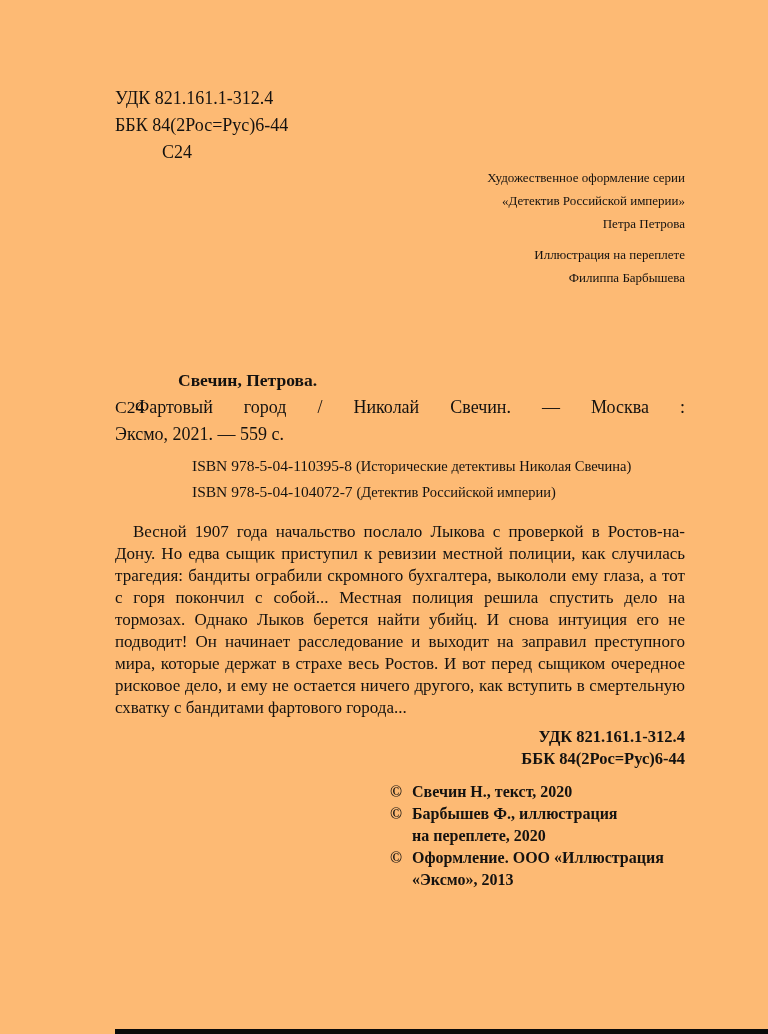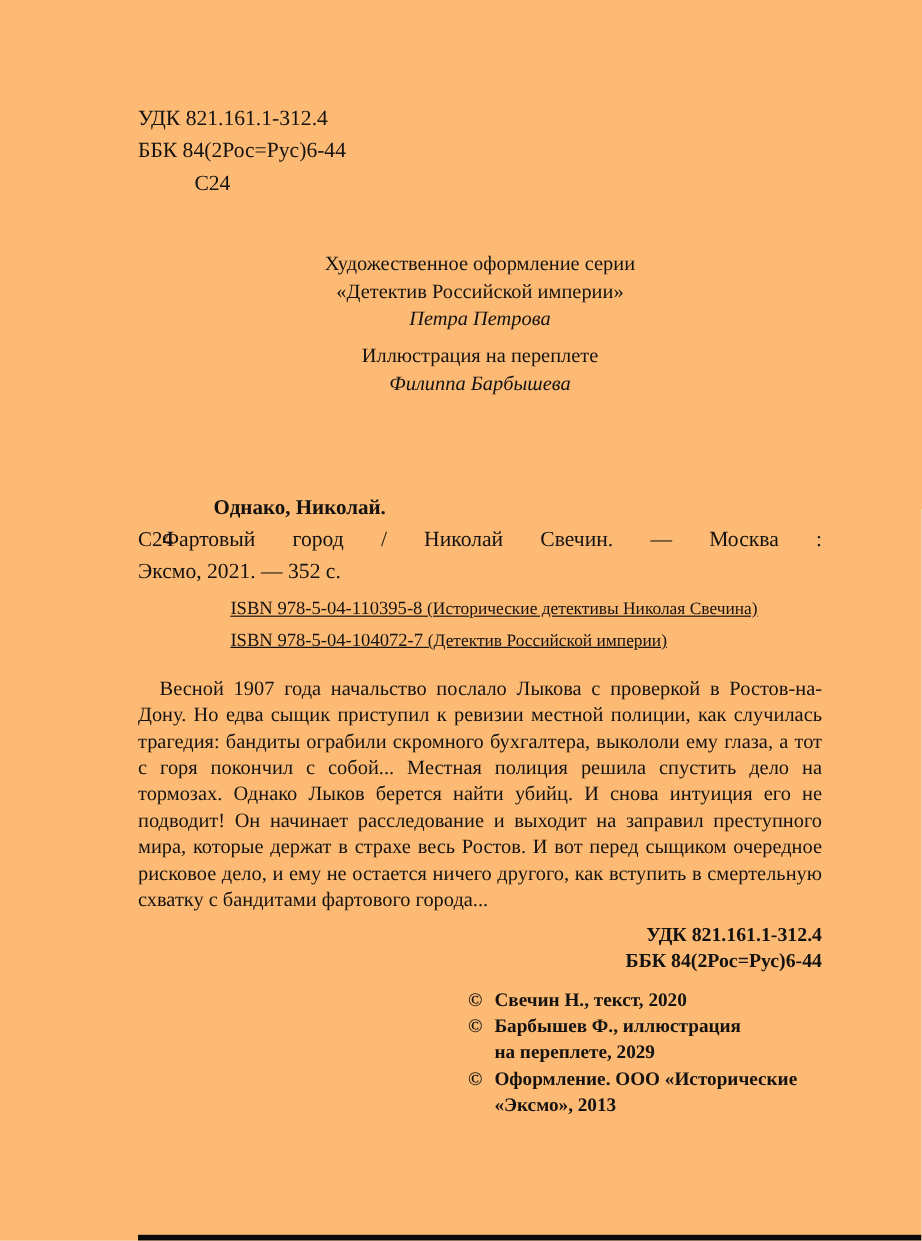--- a/index.html
+++ b/index.html
@@ -16,26 +16,25 @@
     padding: 85px 83px 0 115px;
     overflow: hidden;
   }
 
   
   .top-codes { font-size: 18px; line-height: 27px; }
   .top-codes .c-code { margin-left: 47px; }
 
   
   .series {
-    margin-top: 42px;
-    text-align: center;
-    font-size: 17px;
+    text-align: right;
+    font-size: 13px;
     line-height: 23px;
   }
-  .series .italic { font-style: italic; }
+  .series .italic { }
   .series .block-gap { height: 8px; }
 
   
   .catalog { margin-top: 78px; }
   .catalog .author {
     font-weight: bold;
     font-size: 17.5px;
     line-height: 27px;
     margin-left: 63px;
   }
@@ -52,21 +51,20 @@
     text-indent: 20px;
     text-align: justify;
     text-align-last: justify;
   }
   .isbns {
     margin-top: 5px;
     margin-left: 77px;
     font-size: 15.5px;
     line-height: 25px;
     white-space: nowrap;
-    text-decoration: underline;
   }
   .isbns .isbn-note { font-size: 14.5px; }
 
   
   .annotation {
     margin-top: 16px;
     font-size: 17px;
     line-height: 22px;
     text-align: justify;
     text-indent: 18px;
@@ -113,26 +111,26 @@
   <div class="series">
     <div>Художественное оформление серии</div>
     <div>«Детектив Российской империи»</div>
     <div class="italic">Петра Петрова</div>
     <div class="block-gap"></div>
     <div>Иллюстрация на переплете</div>
     <div class="italic">Филиппа Барбышева</div>
   </div>
 
   <div class="catalog">
-    <div class="author">Однако, Николай.</div>
+    <div class="author">Свечин, Петрова.</div>
     <div class="entry-row">
       <span class="margin-code">С24</span>
       <div class="entry">
         <div class="line1">Фартовый город / Николай Свечин. — Москва :</div>
-        <div class="line2">Эксмо, 2021. — 352 с.</div>
+        <div class="line2">Эксмо, 2021. — 559 с.</div>
       </div>
     </div>
     <div class="isbns">
       <div><span>ISBN 978-5-04-110395-8</span> <span class="isbn-note">(Исторические детективы Николая Свечина)</span></div>
       <div><span>ISBN 978-5-04-104072-7</span> <span class="isbn-note">(Детектив Российской империи)</span></div>
     </div>
   </div>
 
   <p class="annotation">Весной 1907 года начальство послало Лыкова с проверкой в Ростов-на-Дону. Но едва сыщик приступил к ревизии местной полиции, как случилась трагедия: бандиты ограбили скромного бухгалтера, выкололи ему глаза, а тот с горя покончил с собой... Местная полиция решила спустить дело на тормозах. Однако Лыков берется найти убийц. И снова интуиция его не подводит! Он начинает расследование и выходит на заправил преступного мира, которые держат в страхе весь Ростов. И вот перед сыщиком очередное рисковое дело, и ему не остается ничего другого, как вступить в смертельную схватку с бандитами фартового города...</p>
 
@@ -145,27 +143,27 @@
     <div class="c-entry">
       <span class="c-sym">©</span>
       <div>
         <div>Свечин Н., текст, 2020</div>
       </div>
     </div>
     <div class="c-entry">
       <span class="c-sym">©</span>
       <div>
         <div>Барбышев Ф., иллюстрация</div>
-        <div>на переплете, 2029</div>
+        <div>на переплете, 2020</div>
       </div>
     </div>
     <div class="c-entry">
       <span class="c-sym">©</span>
       <div>
-        <div>Оформление. ООО «Исторические</div>
+        <div>Оформление. ООО «Иллюстрация</div>
         <div>«Эксмо», 2013</div>
       </div>
     </div>
   </div>
 
   <div class="bottom-rule"></div>
 
 </div>
 
 </body></html>

